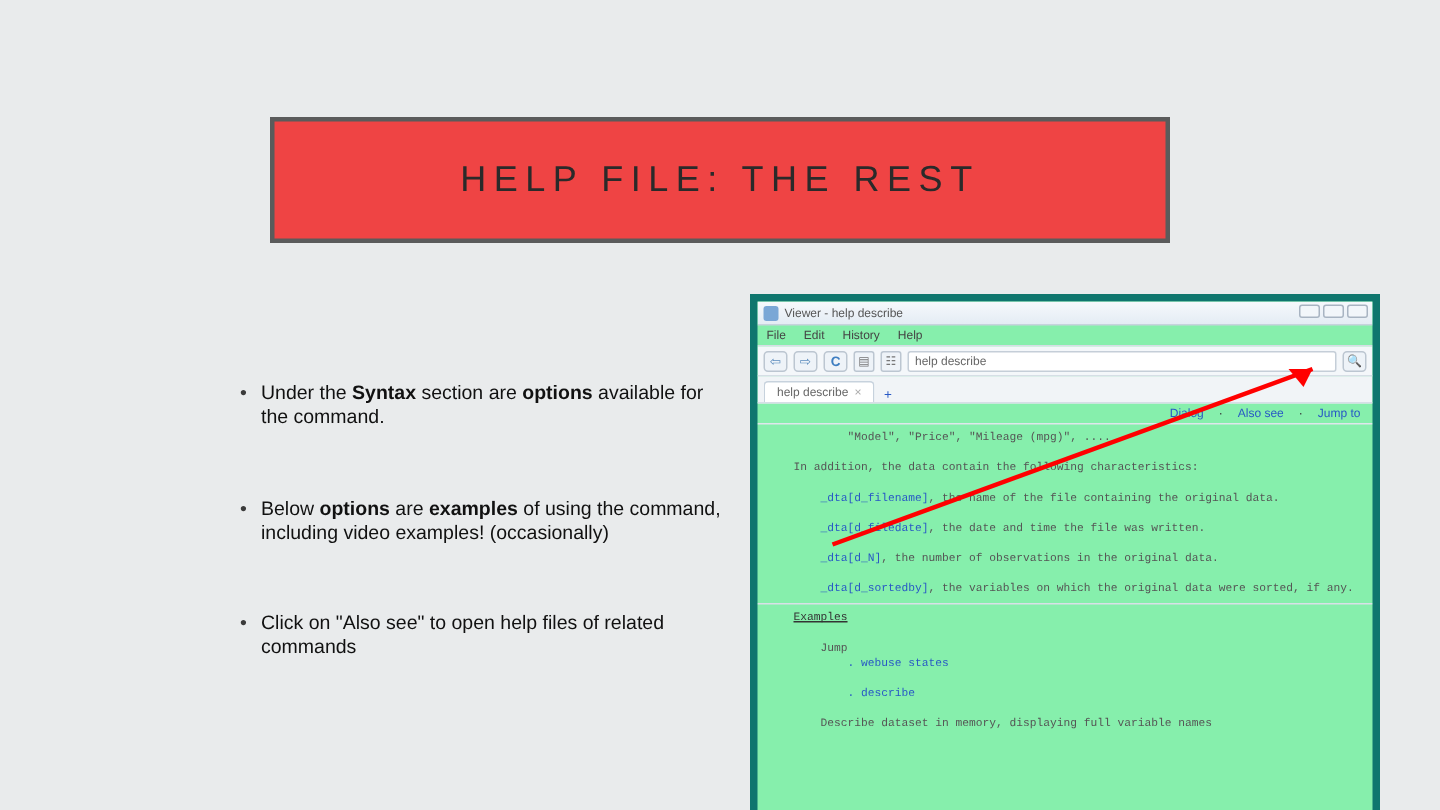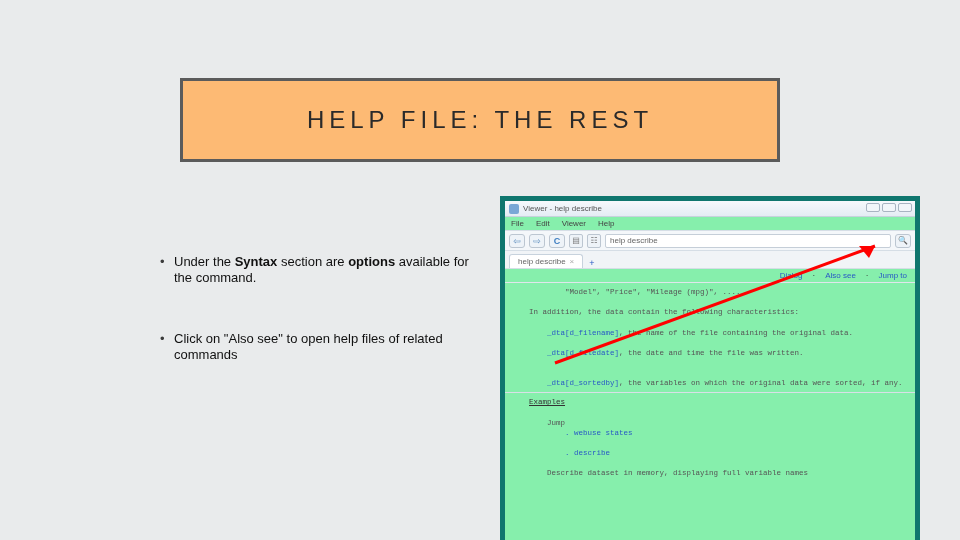--- a/index.html
+++ b/index.html
@@ -10,21 +10,21 @@
     color: #111;
     position: relative;
   }
   .title-box {
     position: absolute;
     left: 180px;
     top: 78px;
     width: 600px;
     height: 84px;
     border: 3px solid #5b5b5b;
-    background: #fdba74;
+    background: #ef4444;
     display: flex;
     align-items: center;
     justify-content: center;
   }
   .title-box h1 {
     font-weight: 400;
     font-size: 24px;
     letter-spacing: 5px;
     color: #2a2a2a;
   }
@@ -157,38 +157,41 @@
 
 <div class="title-box">
   <h1>HELP FILE: THE REST</h1>
 </div>
 
 <ul class="bullets">
   <li>
     <span>Under the </span><span class="b">Syntax</span><span> section are </span><span class="b">options</span><span> available for the command.</span>
   </li>
   <li>
+    <span>Below </span><span class="b">options</span><span> are </span><span class="b">examples</span><span> of using the command, including video examples! (occasionally)</span>
+  </li>
+  <li>
     <span>Click on "Also see" to open help files of related commands</span>
   </li>
 </ul>
 
 <div class="shot">
   <div class="titlebar">
     <span class="app-icon"></span>
     <span class="t-label">Viewer - help describe</span>
     <div class="winbtns">
       <span></span>
       <span></span>
       <span></span>
     </div>
   </div>
   <div class="menubar">
     <span>File</span>
     <span>Edit</span>
-    <span>Viewer</span>
+    <span>History</span>
     <span>Help</span>
   </div>
   <div class="toolbar">
     <span class="nav">⇦</span>
     <span class="nav">⇨</span>
     <span class="nav reload">C</span>
     <span class="book">▤</span>
     <span class="book">☷</span>
     <span class="addr">help describe</span>
     <span class="mag">🔍</span>
@@ -208,20 +211,21 @@
   </div>
   <div class="content">
     <div class="row">        <span>"Model", "Price", "Mileage (mpg)", ....</span></div>
     <div class="row">&nbsp;</div>
     <div class="row">In addition, the data contain the following characteristics:</div>
     <div class="row">&nbsp;</div>
     <div class="row">    <span class="hl">_dta[d_filename]</span><span>, the name of the file containing the original data.</span></div>
     <div class="row">&nbsp;</div>
     <div class="row">    <span class="hl">_dta[d_filedate]</span><span>, the date and time the file was written.</span></div>
     <div class="row">&nbsp;</div>
+    <div class="row">    <span class="hl">_dta[d_N]</span><span>, the number of observations in the original data.</span></div>
     <div class="row">&nbsp;</div>
     <div class="row">    <span class="hl">_dta[d_sortedby]</span><span>, the variables on which the original data were sorted, if any.</span></div>
     <div class="hr"></div>
     <div class="row"><span class="section">Examples</span></div>
     <div class="row">&nbsp;</div>
     <div class="row">    <span>Jump</span></div>
     <div class="row">        <span class="hl">. webuse states</span></div>
     <div class="row">&nbsp;</div>
     <div class="row">        <span class="hl">. describe</span></div>
     <div class="row">&nbsp;</div>

